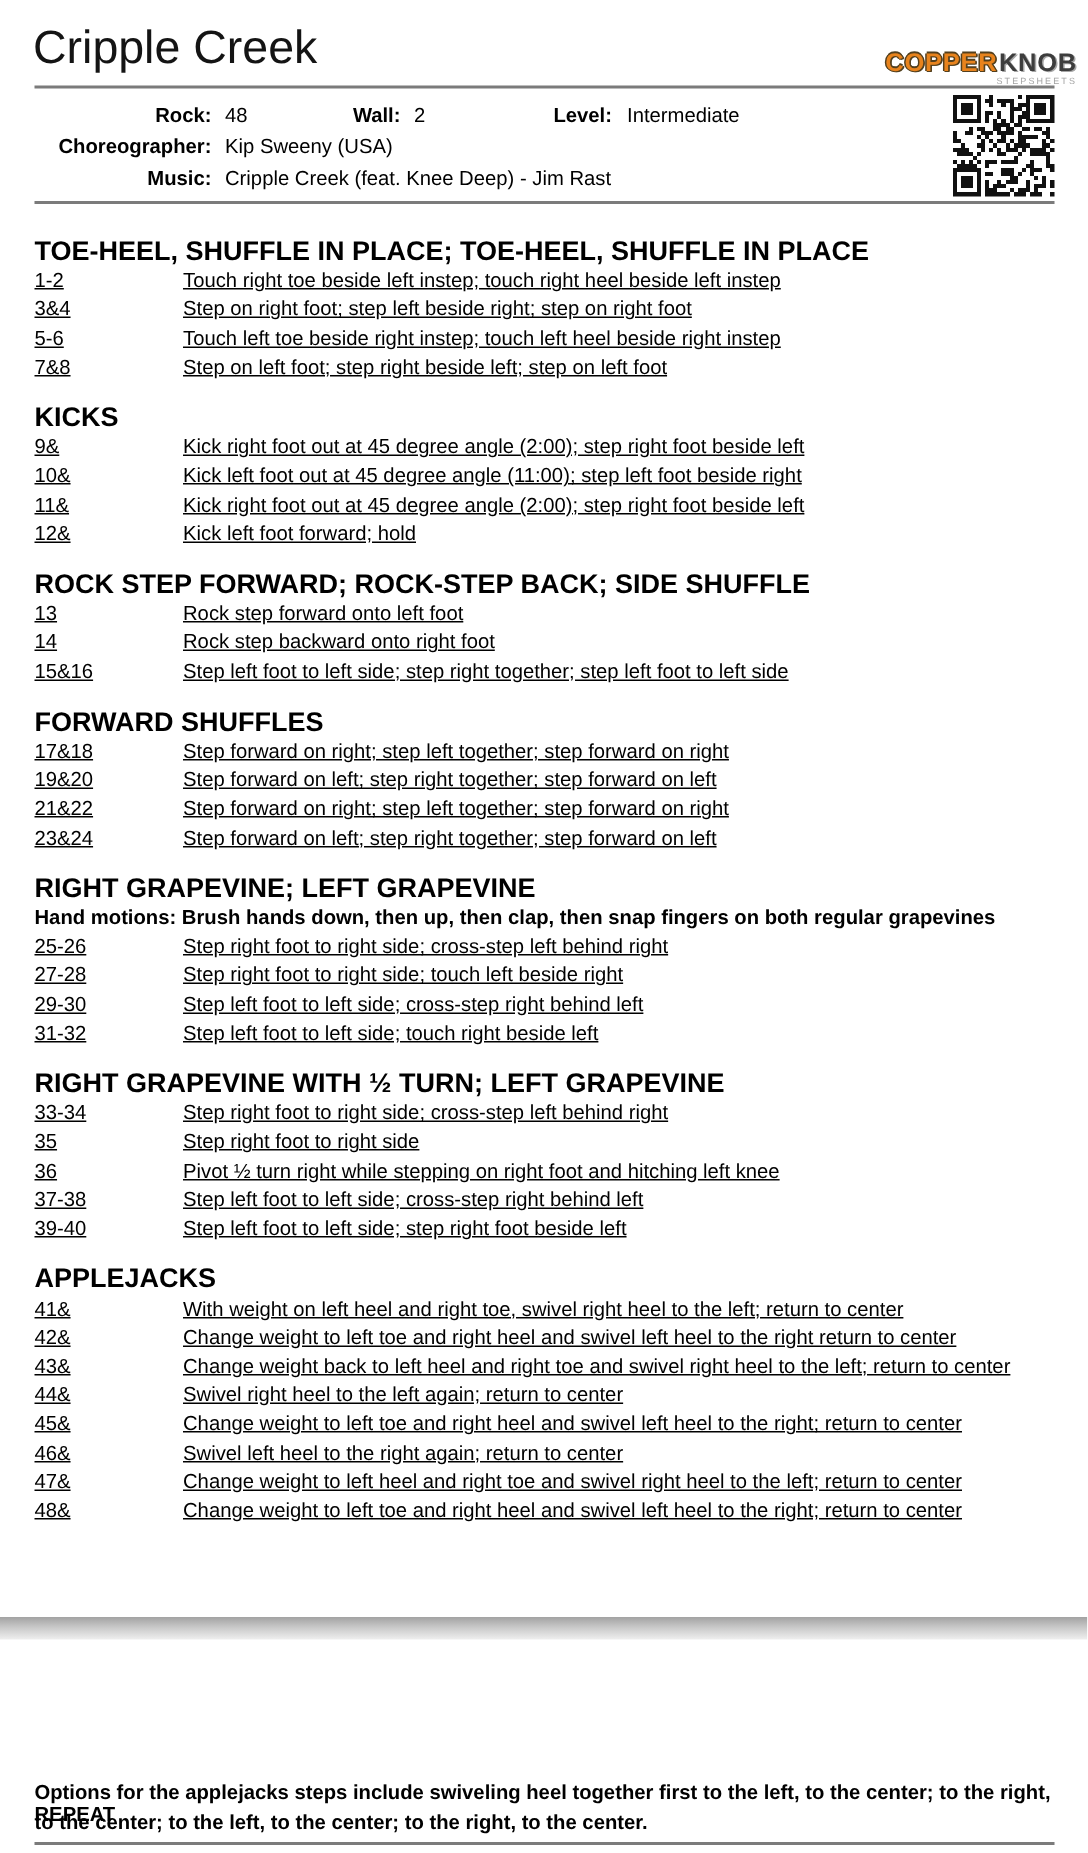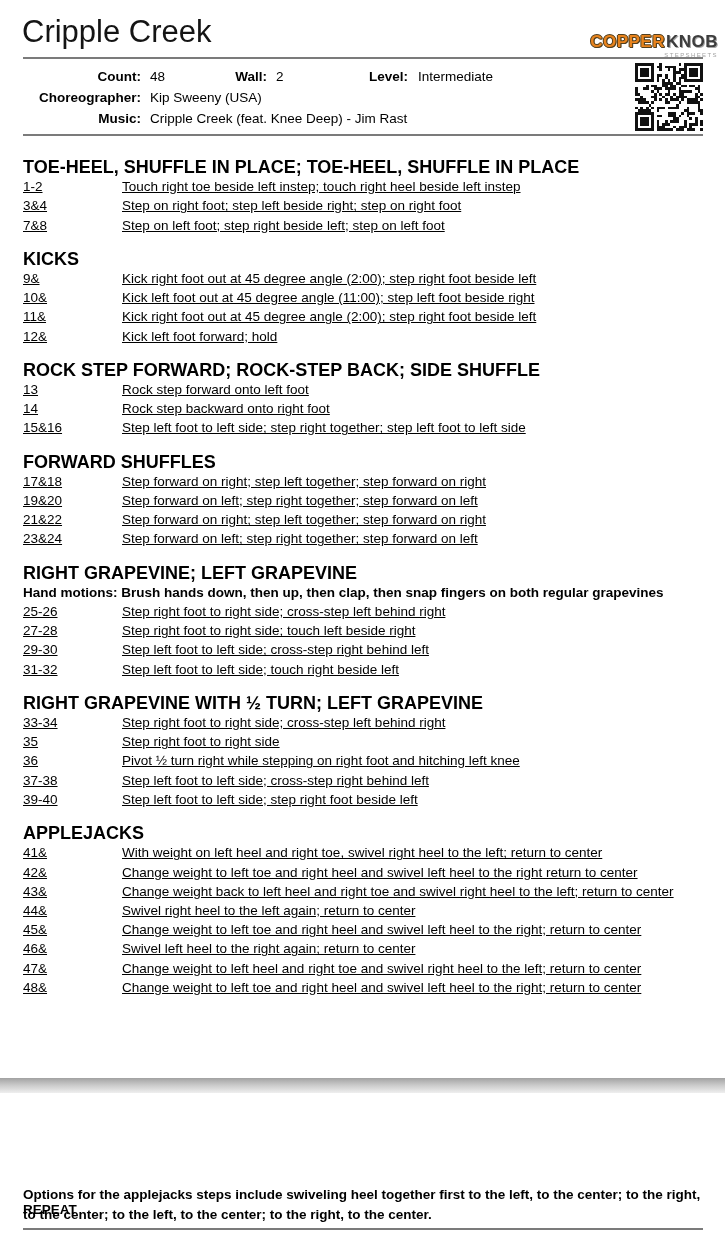--- a/index.html
+++ b/index.html
@@ -54,21 +54,21 @@
 
   <h1 class="title">Cripple Creek</h1>
 
   <div class="logo">
     <div class="logo-main"><span class="logo-copper">COPPER</span><span class="logo-knob">KNOB</span></div>
     <div class="logo-tag">STEPSHEETS</div>
   </div>
 
   <div class="rule rule-top"></div>
 
-  <span class="hf lab r1 count-l">Count:</span>
+  <span class="hf lab r1 count-l">Rock:</span>
   <span class="hf r1 count-v">48</span>
   <span class="hf lab r1 wall-l">Wall:</span>
   <span class="hf r1 wall-v">2</span>
   <span class="hf lab r1 level-l">Level:</span>
   <span class="hf r1 level-v">Intermediate</span>
 
   <span class="hf lab r2 chor-l">Choreographer:</span>
   <span class="hf r2 chor-v">Kip Sweeny (USA)</span>
 
   <span class="hf lab r3 music-l">Music:</span>
@@ -389,20 +389,24 @@
         <h2>TOE-HEEL, SHUFFLE IN PLACE; TOE-HEEL, SHUFFLE IN PLACE</h2>
         <div class="step">
           <span class="counts">1-2</span>
           <span class="desc">Touch right toe beside left instep; touch right heel beside left instep</span>
         </div>
         <div class="step">
           <span class="counts">3&amp;4</span>
           <span class="desc">Step on right foot; step left beside right; step on right foot</span>
         </div>
         <div class="step">
+          <span class="counts">5-6</span>
+          <span class="desc">Touch left toe beside right instep; touch left heel beside right instep</span>
+        </div>
+        <div class="step">
           <span class="counts">7&amp;8</span>
           <span class="desc">Step on left foot; step right beside left; step on left foot</span>
         </div>
       </div>
       <div class="section">
         <h2>KICKS</h2>
         <div class="step">
           <span class="counts">9&amp;</span>
           <span class="desc">Kick right foot out at 45 degree angle (2:00); step right foot beside left</span>
         </div>

